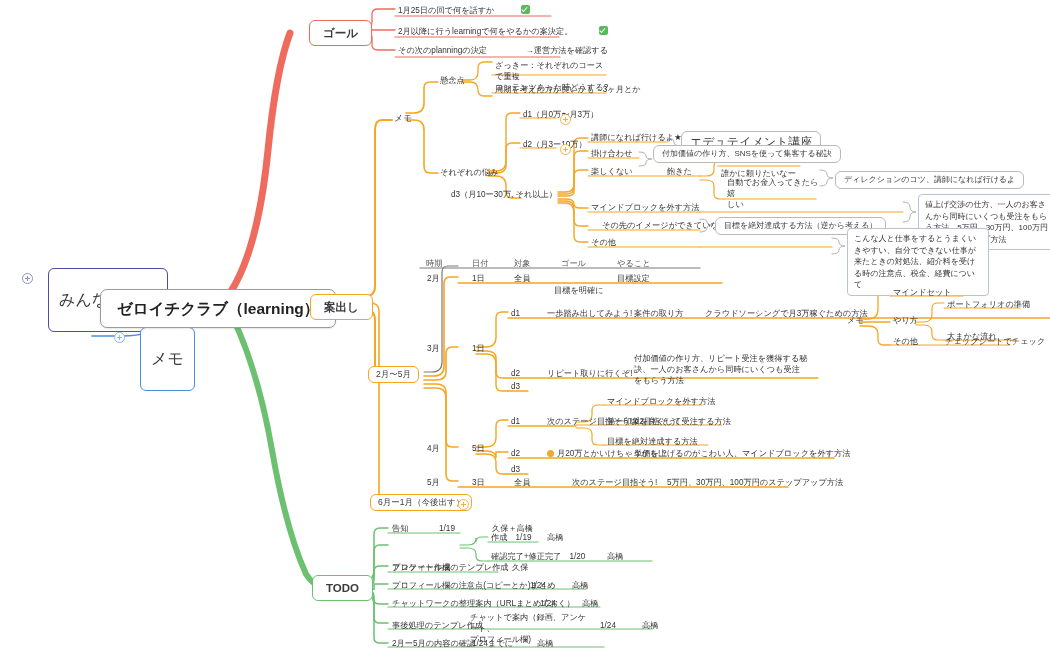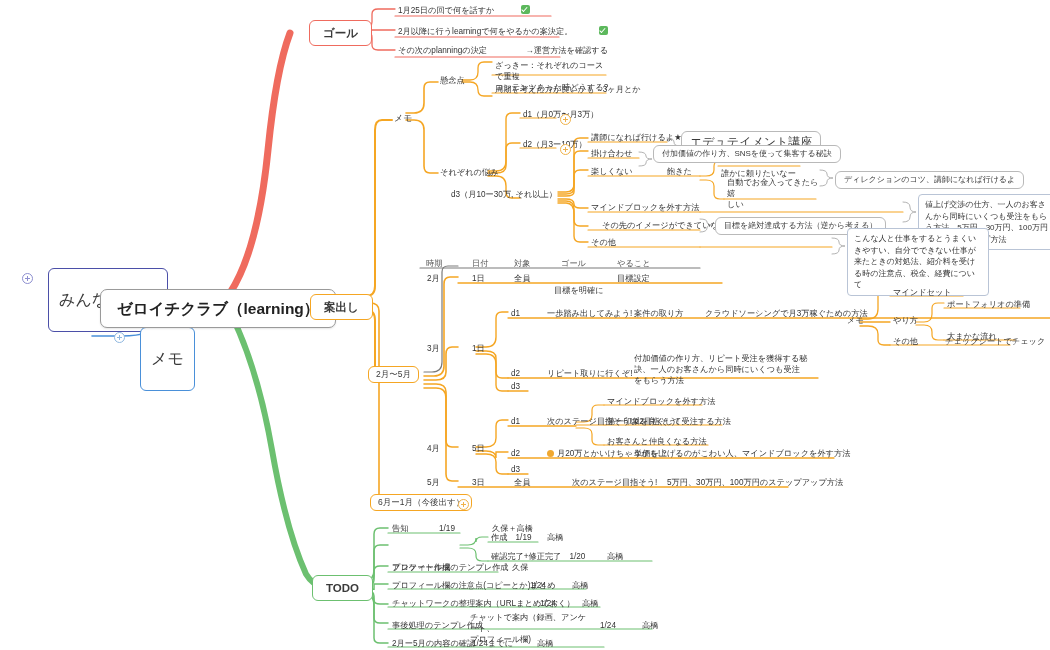--- a/index.html
+++ b/index.html
@@ -363,21 +363,21 @@
 をもらう方法</span>
   </div>
   <div class="node leaf" style="left:509px;top:382px;"><span>d3</span></div>
 
   <div class="node leaf" style="left:425px;top:444px;"><span>4月</span></div>
   <div class="node leaf" style="left:470px;top:444px;"><span>5日</span></div>
   <div class="node leaf" style="left:509px;top:417px;"><span>d1</span></div>
   <div class="node leaf" style="left:545px;top:417px;"><span>次のステージ目指そう! d2目指そう!</span></div>
   <div class="node leaf" style="left:605px;top:397px;"><span>マインドブロックを外す方法</span></div>
   <div class="node leaf" style="left:605px;top:417px;"><span>第一印象を良くして受注する方法</span></div>
-  <div class="node leaf" style="left:605px;top:437px;"><span>お客さんと仲良くなる方法</span></div>
+  <div class="node leaf" style="left:605px;top:437px;"><span>目標を絶対達成する方法</span></div>
 
   <div class="node leaf" style="left:509px;top:449px;"><span>d2</span></div>
   <div class="node leaf" style="left:545px;top:449px;">
     <span class="dot-orange"></span><span>月20万とかいけちゃうかも!？</span>
   </div>
   <div class="node leaf" style="left:632px;top:449px;"><span>単価を上げるのがこわい人、マインドブロックを外す方法</span></div>
   <div class="node leaf" style="left:509px;top:465px;"><span>d3</span></div>
 
   <div class="node leaf" style="left:425px;top:478px;"><span>5月</span></div>
   <div class="node leaf" style="left:470px;top:478px;"><span>3日</span></div>

